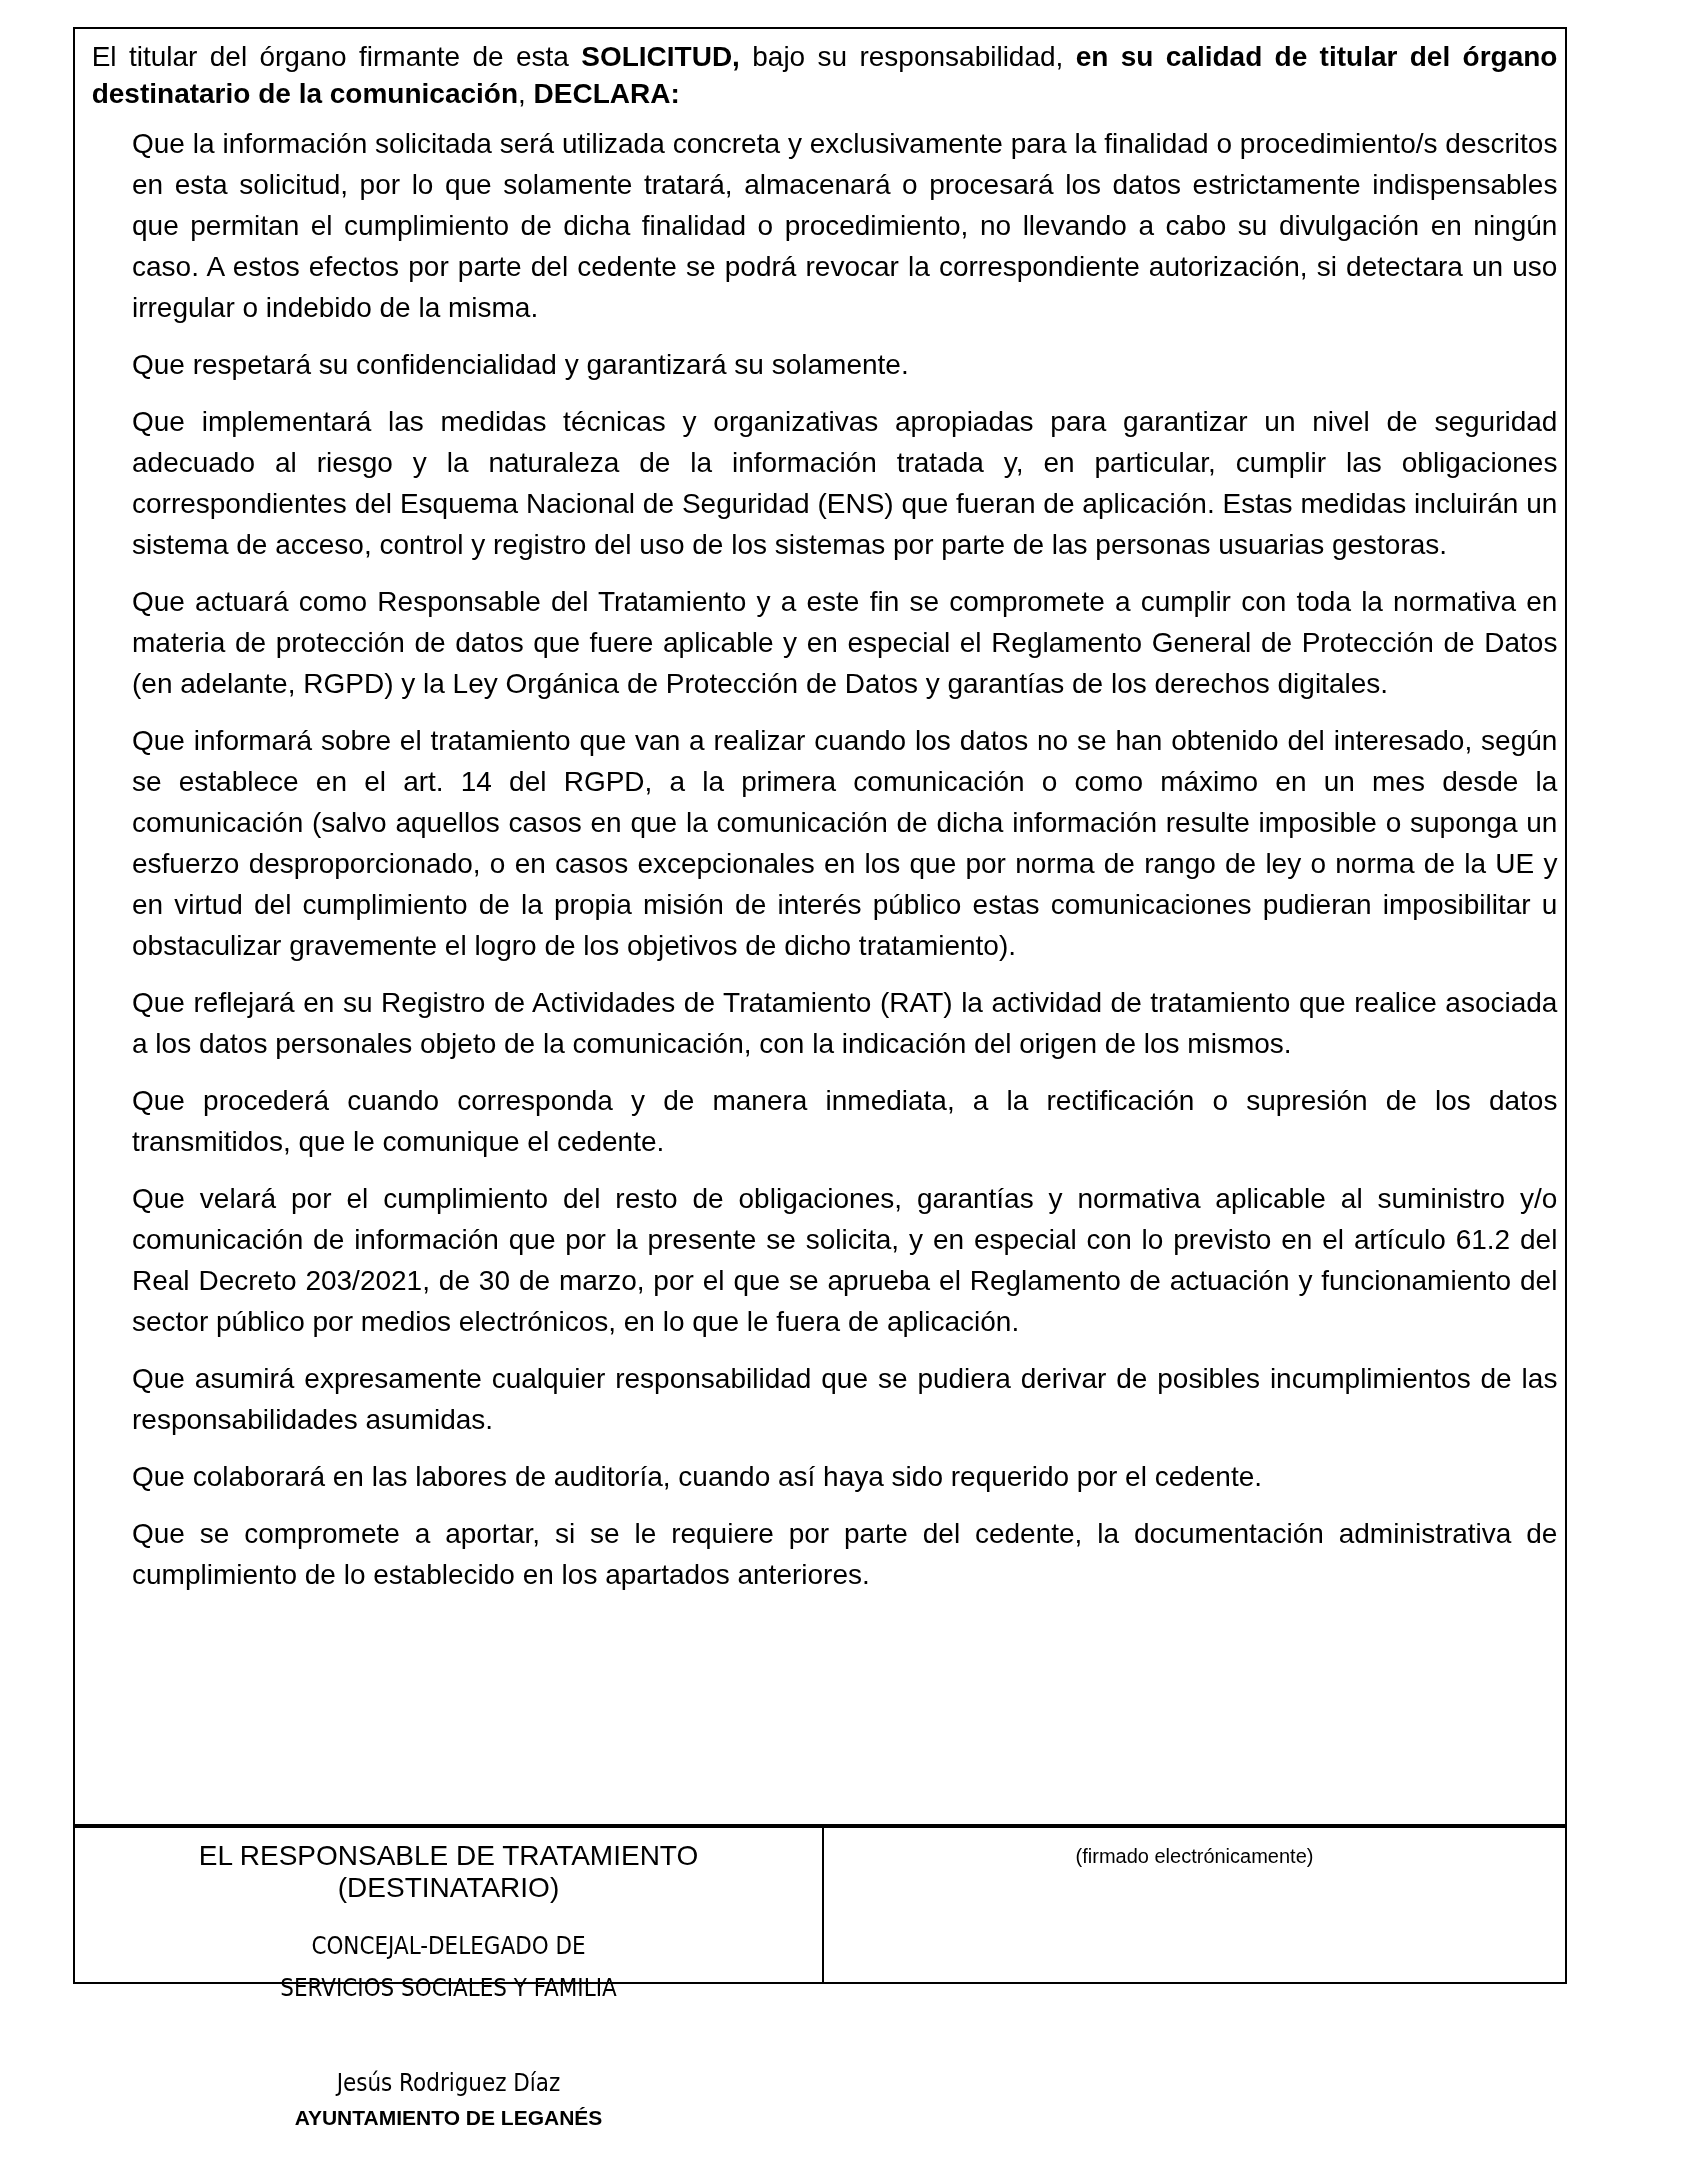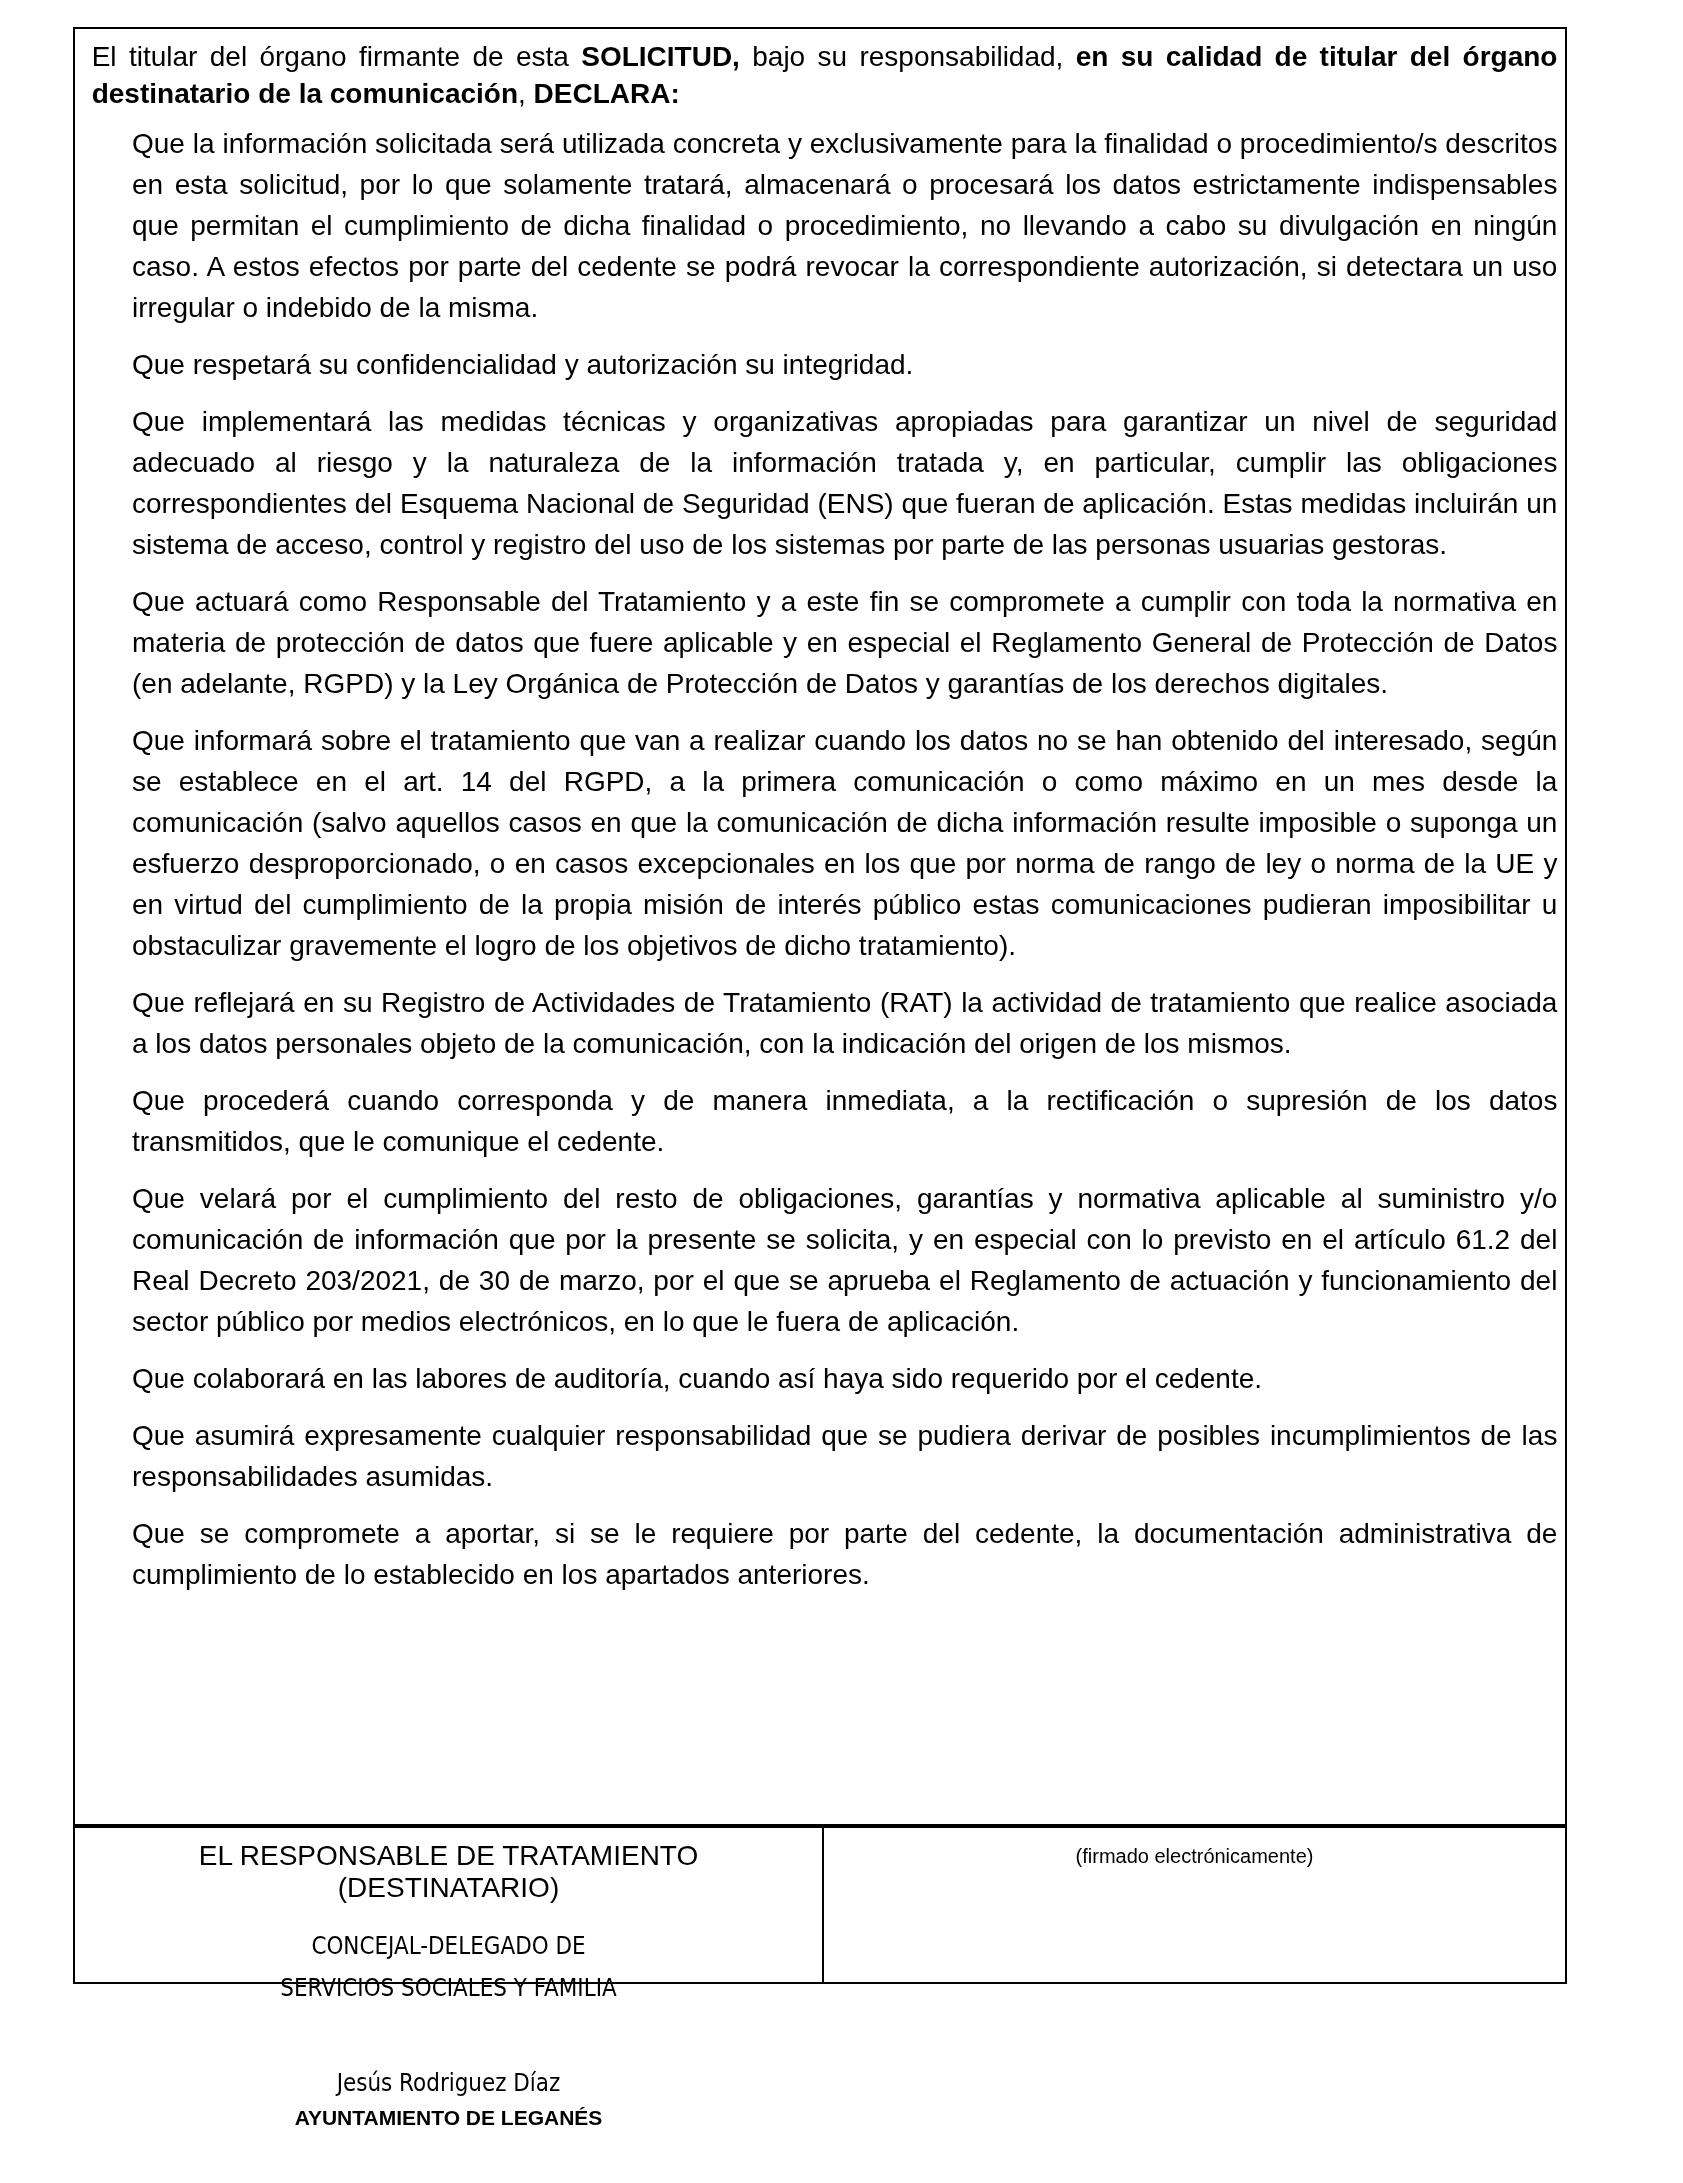--- a/index.html
+++ b/index.html
@@ -22,29 +22,29 @@
 </style>
 </head>
 <body>
 
 <div class="frame">
   <div class="upper">
     <p class="intro" style="margin:0"><span>El titular del órgano firmante de esta </span><b>SOLICITUD,</b><span> bajo su responsabilidad, </span><b>en su calidad de titular del órgano destinatario de la comunicación</b><span>, </span><b>DECLARA:</b></p>
 
     <div class="clauses">
       <p class="clause">Que la información solicitada será utilizada concreta y exclusivamente para la finalidad o procedimiento/s descritos en esta solicitud, por lo que solamente tratará, almacenará o procesará los datos estrictamente indispensables que permitan el cumplimiento de dicha finalidad o procedimiento, no llevando a cabo su divulgación en ningún caso. A estos efectos por parte del cedente se podrá revocar la correspondiente autorización, si detectara un uso irregular o indebido de la misma.</p>
-      <p class="clause">Que respetará su confidencialidad y autorización su integridad.</p>
+      <p class="clause">Que respetará su confidencialidad y garantizará su solamente.</p>
       <p class="clause">Que implementará las medidas técnicas y organizativas apropiadas para garantizar un nivel de seguridad adecuado al riesgo y la naturaleza de la información tratada y, en particular, cumplir las obligaciones correspondientes del Esquema Nacional de Seguridad (ENS) que fueran de aplicación. Estas medidas incluirán un sistema de acceso, control y registro del uso de los sistemas por parte de las personas usuarias gestoras.</p>
       <p class="clause">Que actuará como Responsable del Tratamiento y a este fin se compromete a cumplir con toda la normativa en materia de protección de datos que fuere aplicable y en especial el Reglamento General de Protección de Datos (en adelante, RGPD) y la Ley Orgánica de Protección de Datos y garantías de los derechos digitales.</p>
       <p class="clause">Que informará sobre el tratamiento que van a realizar cuando los datos no se han obtenido del interesado, según se establece en el art. 14 del RGPD, a la primera comunicación o como máximo en un mes desde la comunicación (salvo aquellos casos en que la comunicación de dicha información resulte imposible o suponga un esfuerzo desproporcionado, o en casos excepcionales en los que por norma de rango de ley o norma de la UE y en virtud del cumplimiento de la propia misión de interés público estas comunicaciones pudieran imposibilitar u obstaculizar gravemente el logro de los objetivos de dicho tratamiento).</p>
       <p class="clause">Que reflejará en su Registro de Actividades de Tratamiento (RAT) la actividad de tratamiento que realice asociada a los datos personales objeto de la comunicación, con la indicación del origen de los mismos.</p>
       <p class="clause">Que procederá cuando corresponda y de manera inmediata, a la rectificación o supresión de los datos transmitidos, que le comunique el cedente.</p>
       <p class="clause">Que velará por el cumplimiento del resto de obligaciones, garantías y normativa aplicable al suministro y/o comunicación de información que por la presente se solicita, y en especial con lo previsto en el artículo 61.2 del Real Decreto 203/2021, de 30 de marzo, por el que se aprueba el Reglamento de actuación y funcionamiento del sector público por medios electrónicos, en lo que le fuera de aplicación.</p>
+      <p class="clause">Que asumirá expresamente cualquier responsabilidad que se pudiera derivar de posibles incumplimientos de las responsabilidades asumidas.</p>
       <p class="clause">Que colaborará en las labores de auditoría, cuando así haya sido requerido por el cedente.</p>
-      <p class="clause">Que asumirá expresamente cualquier responsabilidad que se pudiera derivar de posibles incumplimientos de las responsabilidades asumidas.</p>
       <p class="clause">Que se compromete a aportar, si se le requiere por parte del cedente, la documentación administrativa de cumplimiento de lo establecido en los apartados anteriores.</p>
     </div>
   </div>
 
   <div class="hline"></div>
   <div class="vline"></div>
 
   <div class="left-cell">
     <div class="sig-title" style="top:12px">EL RESPONSABLE DE TRATAMIENTO</div>
     <div class="sig-title" style="top:44px">(DESTINATARIO)</div>

